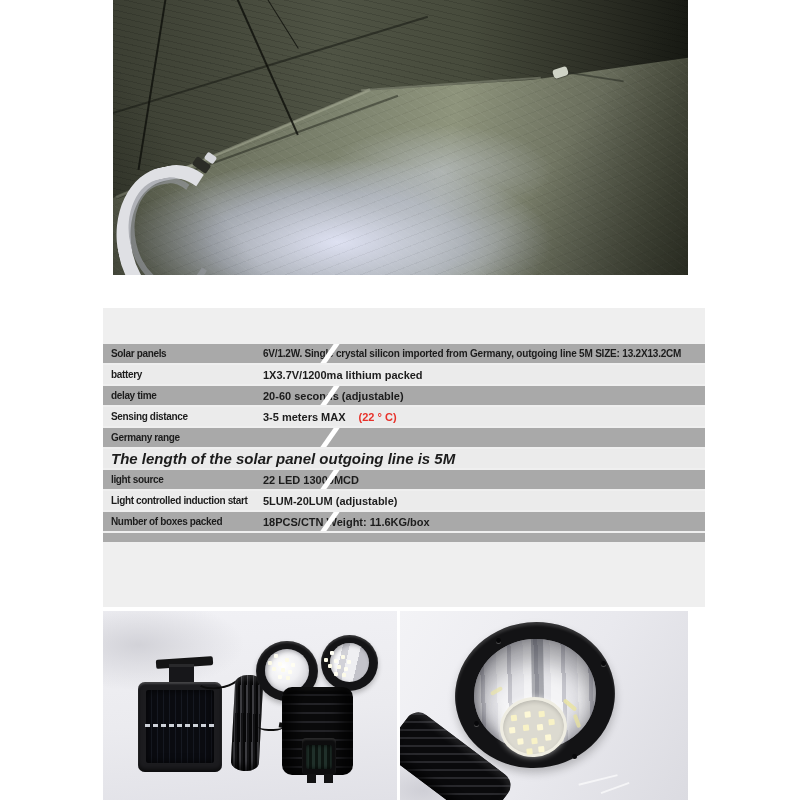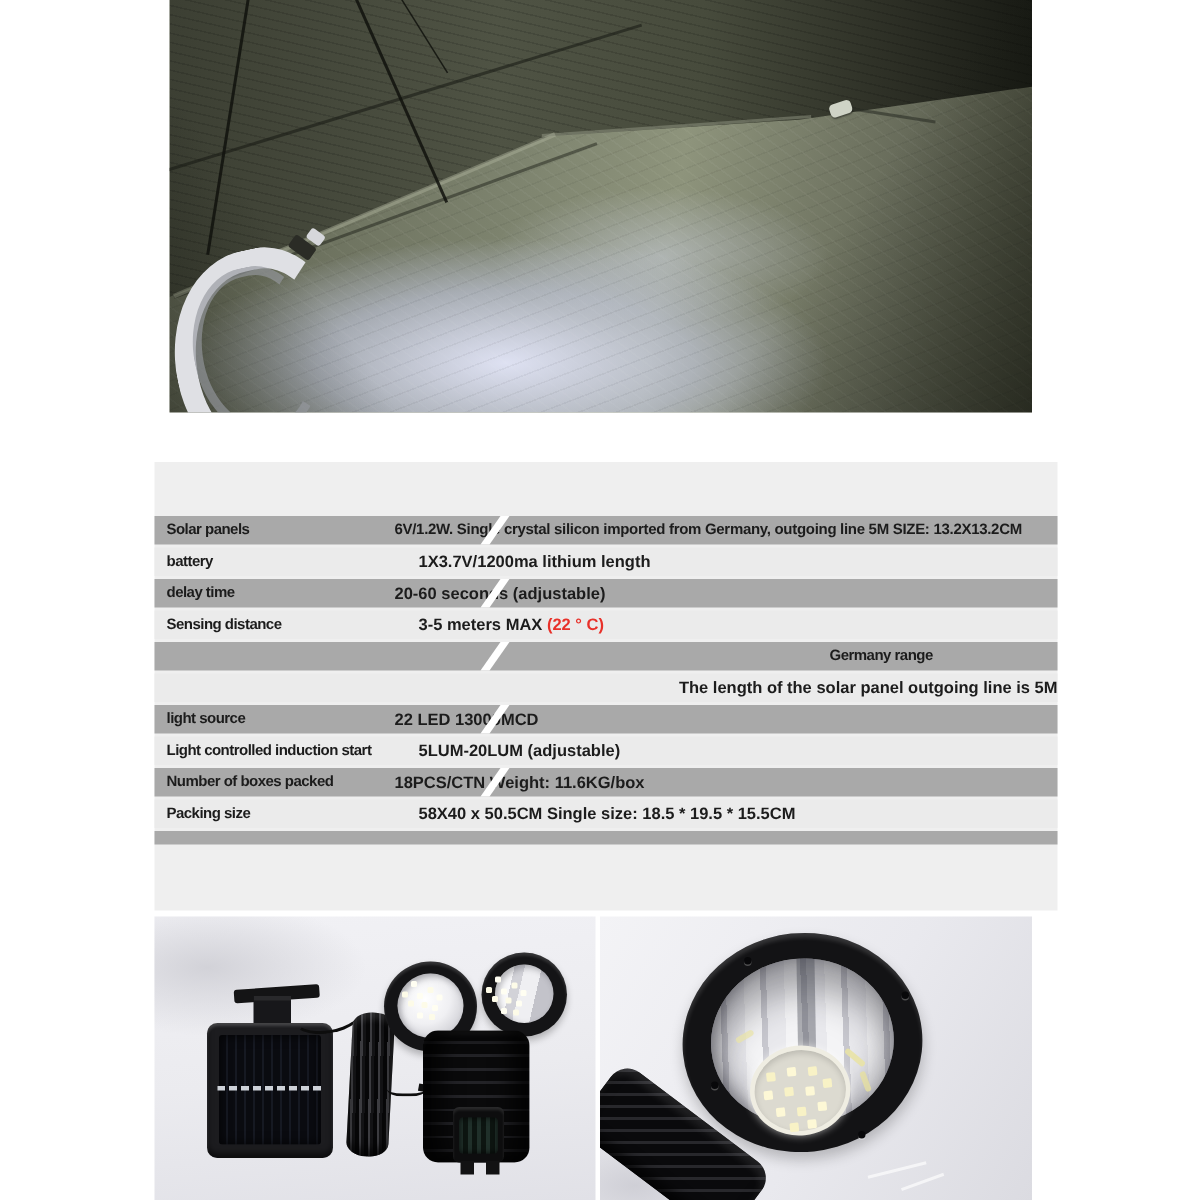--- a/index.html
+++ b/index.html
@@ -48,30 +48,30 @@
   .param-backdrop{position:absolute;left:103px;top:308px;width:602px;height:299px;background:#efefef;}
   .param-header{position:absolute;left:103px;top:281px;width:602px;height:26px;background:#454545;overflow:hidden;}
   .ph-black{position:absolute;left:0;top:0;width:380px;height:26px;background:#0a0a0a;
     clip-path:polygon(0 0,96% 0,89.5% 100%,0 100%);}
   .ph-slash{position:absolute;left:348px;top:-4px;width:7px;height:34px;background:#fff;transform:skewX(-38deg);}
   .ph-title{position:absolute;left:17px;top:0;line-height:26px;color:#fff;font-size:19px;
     font-weight:bold;letter-spacing:.4px;white-space:nowrap;}
 
   .param-table{position:absolute;left:103px;top:344px;width:602px;}
   .prow{position:relative;height:19px;margin-bottom:2px;display:flex;align-items:center;
-    font-weight:bold;color:#1c1c1c;justify-content:flex-end;}
+    font-weight:bold;color:#1c1c1c;}
   .prow.gray{background:#a9a9a9;}
-  .prow.light{background:#ebebeb;gap:16px;}
+  .prow.light{background:#ebebeb;}
   .prow .lbl{width:160px;flex:0 0 160px;padding-left:8px;box-sizing:border-box;
     font-size:10px;letter-spacing:-.35px;white-space:nowrap;}
   .prow .val{flex:1;font-size:11px;white-space:nowrap;}
   .prow .val.tight{font-size:10px;letter-spacing:-.2px;}
-  .prow .full{padding-left:8px;font-size:11px;white-space:nowrap;}
+  .prow .full{padding-left:8px;font-size:15px;white-space:nowrap;font-style:italic;}
   .prow .slash{position:absolute;left:224px;top:0;width:6px;height:19px;background:#fff;transform:skewX(-35deg);}
-  .red{color:#e8312a;}
+  .red{color:#e8312a;margin-left:10px;}
   .endbar{height:9px;background:#a9a9a9;}
 
   
   .photo-bl{position:absolute;left:103px;top:611px;width:294px;height:189px;overflow:hidden;
     background:radial-gradient(ellipse 60% 40% at 12% 18%, #d2d2d8, rgba(210,210,216,0) 60%),
                linear-gradient(175deg,#f1f1f5 0%,#ebebef 55%,#e1e1e7 100%);}
   .sp-bar{position:absolute;left:53px;top:47px;width:57px;height:9px;background:#141415;border-radius:2px;transform:rotate(-4deg);}
   .sp-neck{position:absolute;left:66px;top:53px;width:25px;height:20px;background:#17171a;
     box-shadow:inset 0 3px 0 rgba(255,255,255,.08);}
   .sp-panel{position:absolute;left:35px;top:71px;width:84px;height:90px;background:#1c1c1f;
@@ -175,21 +175,21 @@
 
 
   <div class="param-table">
     <div class="prow gray">
       <span class="lbl">Solar panels</span>
       <i class="slash"></i>
       <span class="val tight">6V/1.2W. Single crystal silicon imported from Germany, outgoing line 5M SIZE: 13.2X13.2CM</span>
     </div>
     <div class="prow light">
       <span class="lbl">battery</span>
-      <span class="val">1X3.7V/1200ma lithium length</span>
+      <span class="val">1X3.7V/1200ma lithium packed</span>
     </div>
     <div class="prow gray">
       <span class="lbl">delay time</span>
       <i class="slash"></i>
       <span class="val">20-60 seconds (adjustable)</span>
     </div>
     <div class="prow light">
       <span class="lbl">Sensing distance</span>
       <span class="val"><span>3-5 meters MAX </span><span class="red">(22 ° C)</span></span>
     </div>
@@ -206,24 +206,20 @@
       <span class="val">22 LED 13000MCD</span>
     </div>
     <div class="prow light">
       <span class="lbl">Light controlled induction start</span>
       <span class="val">5LUM-20LUM (adjustable)</span>
     </div>
     <div class="prow gray">
       <span class="lbl">Number of boxes packed</span>
       <i class="slash"></i>
       <span class="val">18PCS/CTN Weight: 11.6KG/box</span>
-    </div>
-    <div class="prow light">
-      <span class="lbl">Packing size</span>
-      <span class="val">58X40 x 50.5CM Single size: 18.5 * 19.5 * 15.5CM</span>
     </div>
     <div class="endbar"></div>
   </div>
 
   <div class="photo-bl">
     <div class="sp-bar"></div>
     <div class="sp-neck"></div>
     <div class="sp-panel">
       <div class="sp-cell"></div>
       <div class="sp-strip"></div>

